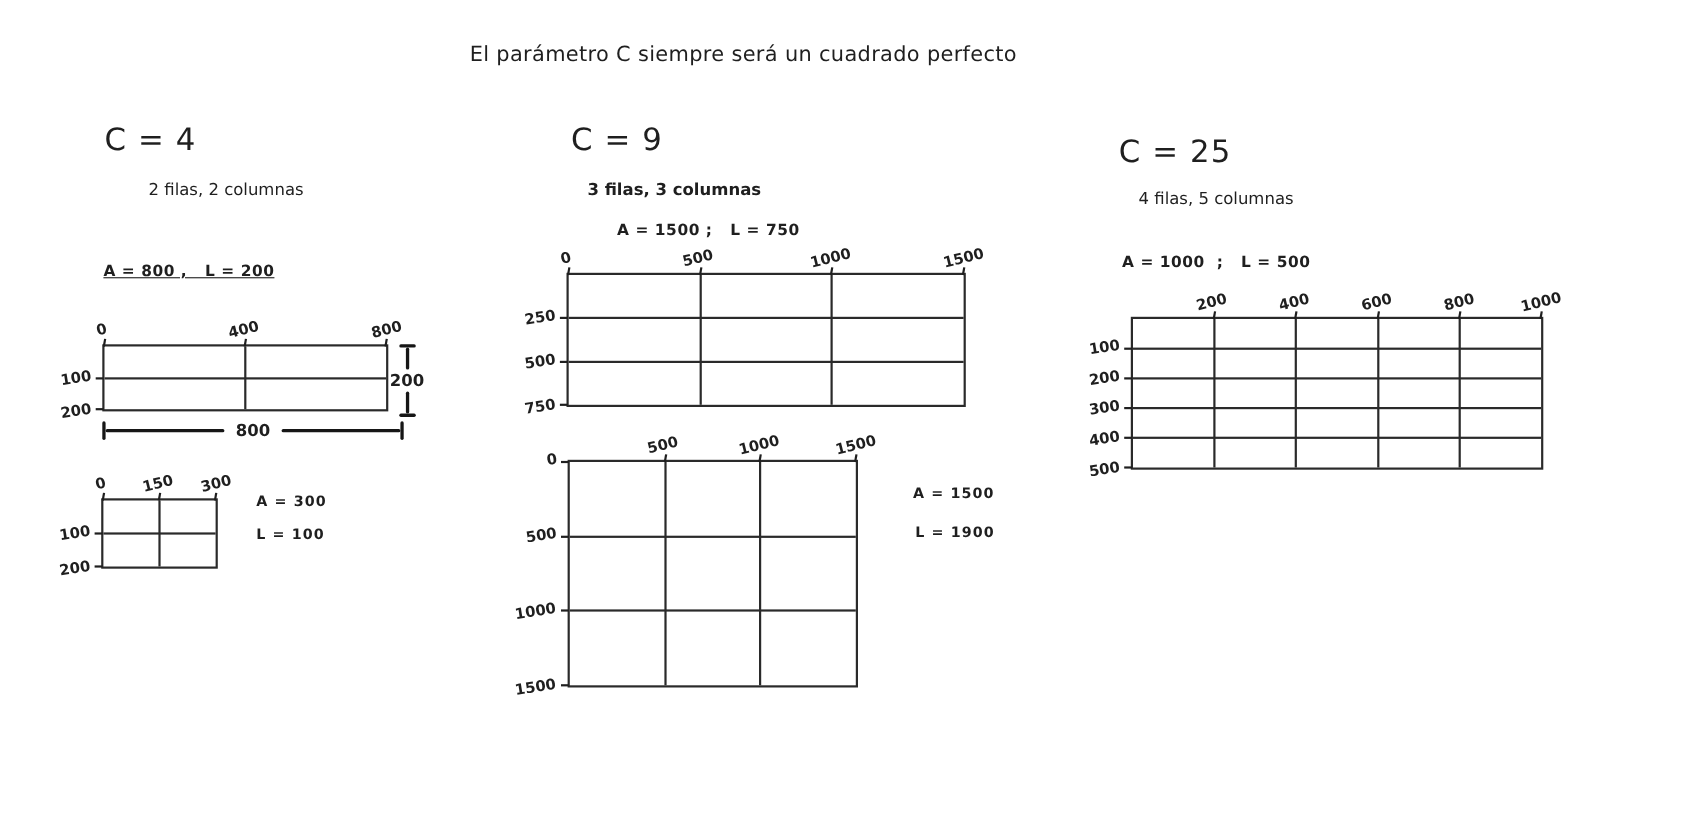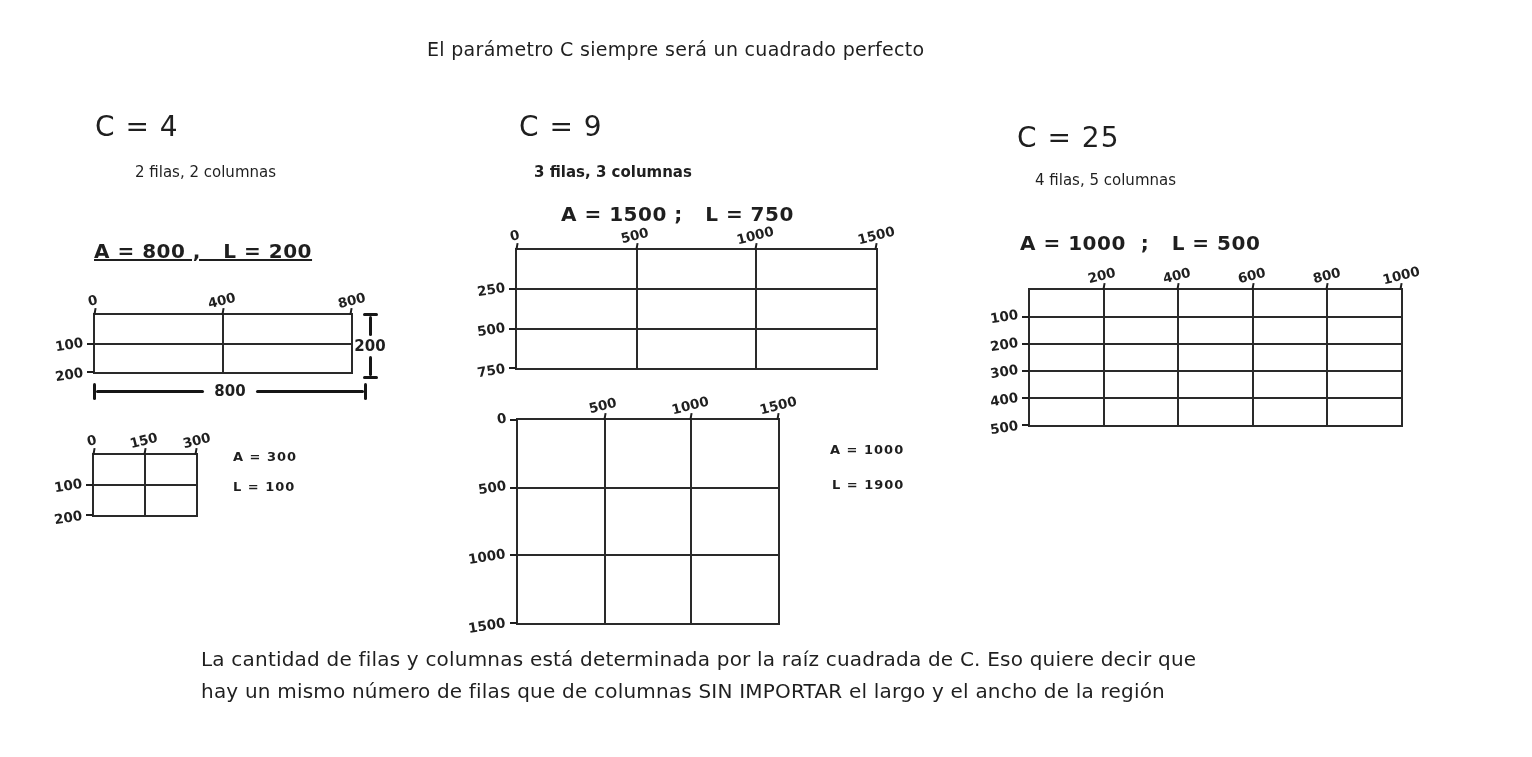--- a/index.html
+++ b/index.html
@@ -10,21 +10,21 @@
   
   .title{position:absolute;left:427px;top:38px;font-size:19px;letter-spacing:.3px;}
   .c-label{position:absolute;font-size:28px;letter-spacing:1px;}
   #c4-c{left:95px;top:110px;}
   #c9-c{left:519px;top:110px;}
   #c25-c{left:1017px;top:121px;}
   .rowscols{position:absolute;font-size:15px;}
   #c4-rc{left:135px;top:163px;}
   #c9-rc{left:534px;top:163px;font-weight:bold;}
   #c25-rc{left:1035px;top:171px;}
-  .params{position:absolute;font-size:20px;font-weight:700;letter-spacing:.5px;white-space:pre;}
+  .params{position:absolute;font-size:14px;font-weight:700;letter-spacing:.5px;white-space:pre;}
   #c4-params{left:94px;top:239px;text-decoration:underline;}
   #c9-params{left:561px;top:202px;}
   #c25-params{left:1020px;top:231px;}
   .note{position:absolute;font-size:13px;font-weight:700;letter-spacing:1px;white-space:pre;}
   #c4-small-a{left:233px;top:449px;}
   #c4-small-l{left:233px;top:479px;}
   #c9-square-a{left:830px;top:442px;}
   #c9-square-l{left:832px;top:477px;}
   .footer{position:absolute;left:201px;top:643px;font-size:20px;line-height:32px;letter-spacing:.2px;}
   
@@ -176,21 +176,21 @@
         <div class="hline" style="top: 66.6667%;"></div>
         <i class="xtick" style="left: 33.33%;"></i>
         <i class="xtick" style="left: 66.67%;"></i>
         <i class="xtick" style="left: 100%;"></i>
         <i class="ytick" style="top: 0%;"></i>
         <i class="ytick" style="top: 33.33%;"></i>
         <i class="ytick" style="top: 66.67%;"></i>
         <i class="ytick" style="top: 100%;"></i>
       </div>
   </div>
-  <div class="note" id="c9-square-a">A = 1000</div>
+  <div class="note" id="c9-square-a">A = 1500</div>
   <div class="note" id="c9-square-l">L = 1900</div>
 
   <div class="c-label" id="c25-c">C = 25</div>
   <div class="rowscols" id="c25-rc">4 filas, 5 columnas</div>
   <div class="params" id="c25-params">A = 1000  ;   L = 500</div>
 
   <div class="grid-block" id="grid-c25">
     <div class="x-labels">
         <span class="xlab" style="left: 20%;">200</span>
         <span class="xlab" style="left: 40%;">400</span>
@@ -220,18 +220,14 @@
         <i class="xtick" style="left: 80%;"></i>
         <i class="xtick" style="left: 100%;"></i>
         <i class="ytick" style="top: 20%;"></i>
         <i class="ytick" style="top: 40%;"></i>
         <i class="ytick" style="top: 60%;"></i>
         <i class="ytick" style="top: 80%;"></i>
         <i class="ytick" style="top: 100%;"></i>
       </div>
   </div>
 
-  <div class="footer">
-    <div>La cantidad de filas y columnas está determinada por la raíz cuadrada de C. Eso quiere decir que</div>
-    <div>hay un mismo número de filas que de columnas SIN IMPORTAR el largo y el ancho de la región</div>
-  </div>
 
 </div>
 
 </body></html>

